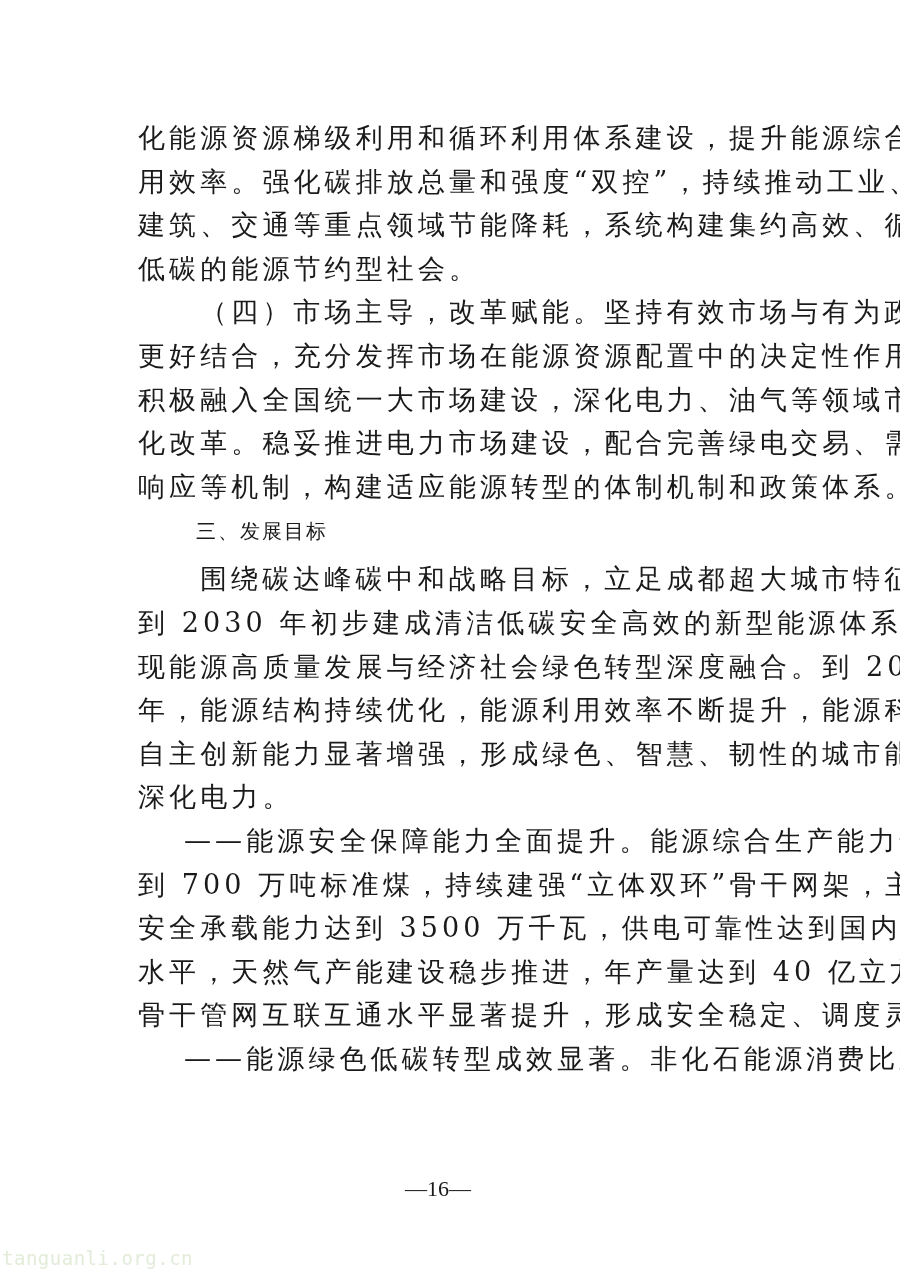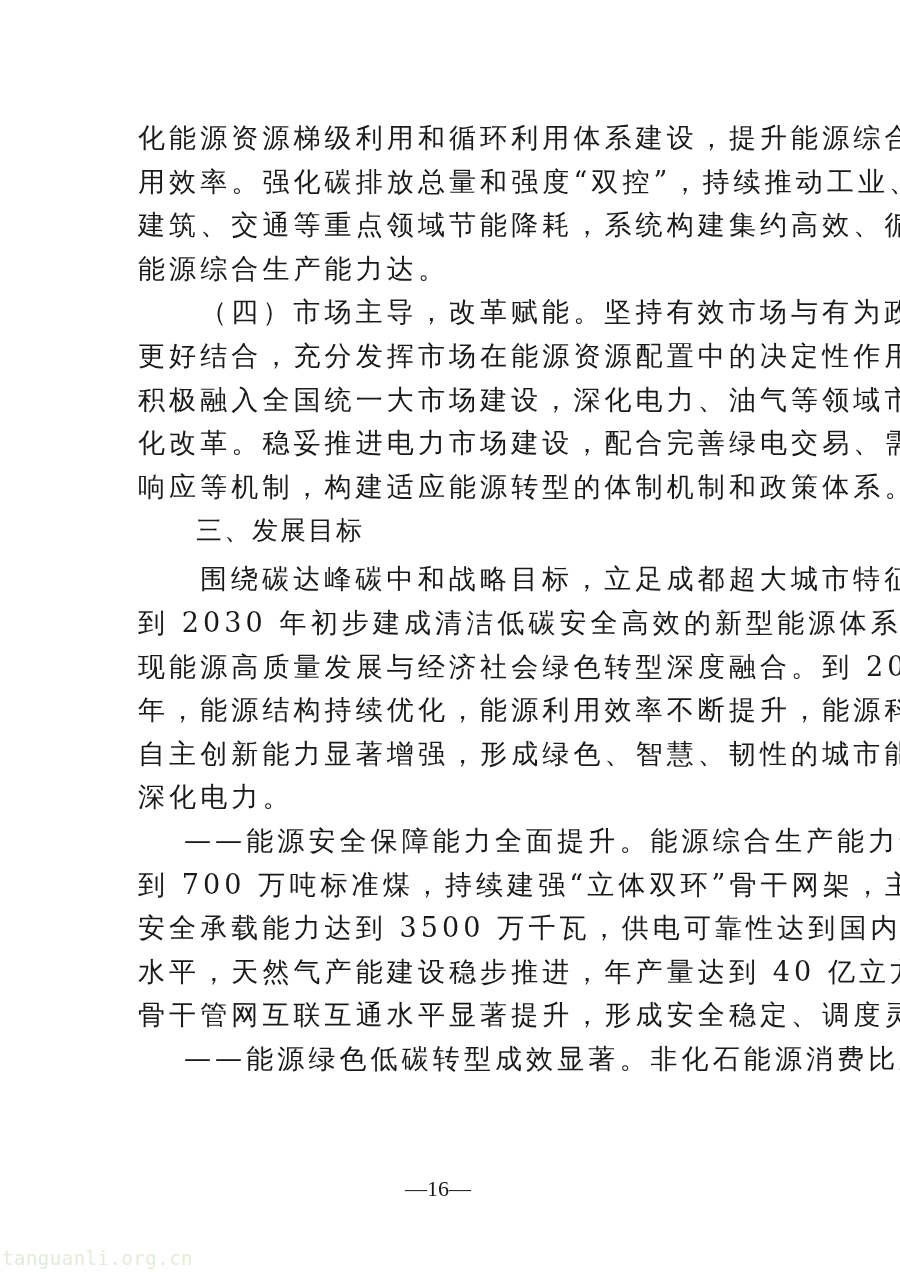--- a/index.html
+++ b/index.html
@@ -33,22 +33,22 @@
       line-height: 43.6px;
       font-size: 27px;
       letter-spacing: 4.1px;
       white-space: nowrap;
       overflow: visible;
     }
     .line.indent {
       padding-left: 62px;
     }
     .line.heading {
-      font-family: Liberation Serif, serif;
-      font-size: 26px;
+      font-family: Liberation Sans, sans-serif;
+      font-size: 20px;
       letter-spacing: 2px;
       padding-left: 58px;
       height: 52px;
       line-height: 52px;
       margin-top: -3px;
     }
     .line.dash-indent {
       padding-left: 46px;
     }
     .page-number {
@@ -72,21 +72,21 @@
     }
   </style>
 </head>
 <body>
 
 <div class="page">
   <div class="body-text">
     <div class="line">化能源资源梯级利用和循环利用体系建设，提升能源综合利</div>
     <div class="line">用效率。强化碳排放总量和强度“双控”，持续推动工业、</div>
     <div class="line">建筑、交通等重点领域节能降耗，系统构建集约高效、循环</div>
-    <div class="line">能源综合生产能力达。</div>
+    <div class="line">低碳的能源节约型社会。</div>
     <div class="line indent">（四）市场主导，改革赋能。坚持有效市场与有为政府</div>
     <div class="line">更好结合，充分发挥市场在能源资源配置中的决定性作用。</div>
     <div class="line">积极融入全国统一大市场建设，深化电力、油气等领域市场</div>
     <div class="line">化改革。稳妥推进电力市场建设，配合完善绿电交易、需求</div>
     <div class="line">响应等机制，构建适应能源转型的体制机制和政策体系。</div>
     <div class="line heading">三、发展目标</div>
     <div class="line indent">围绕碳达峰碳中和战略目标，立足成都超大城市特征，</div>
     <div class="line">到 2030 年初步建成清洁低碳安全高效的新型能源体系，实</div>
     <div class="line">现能源高质量发展与经济社会绿色转型深度融合。到 2035</div>
     <div class="line">年，能源结构持续优化，能源利用效率不断提升，能源科技</div>

